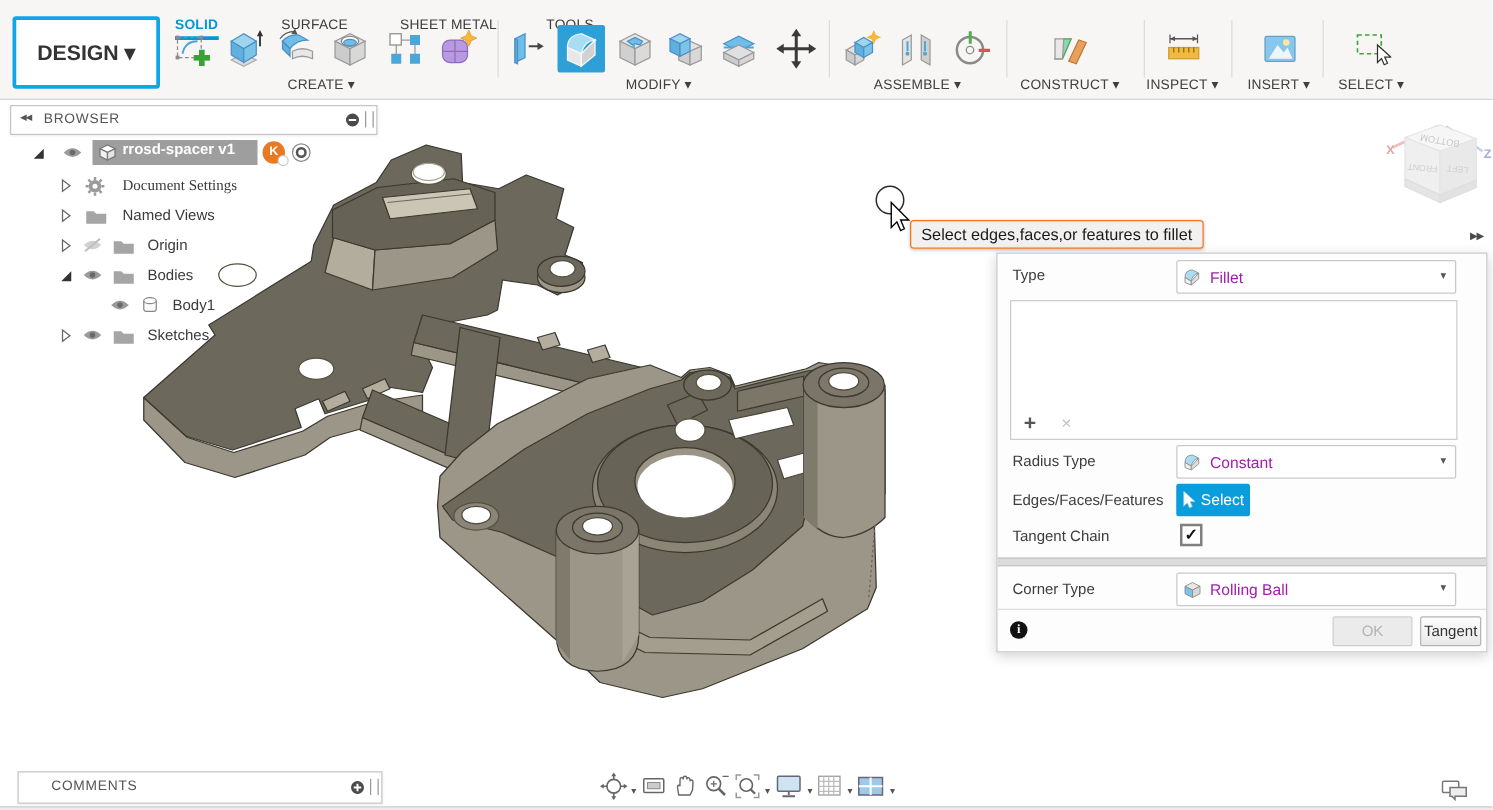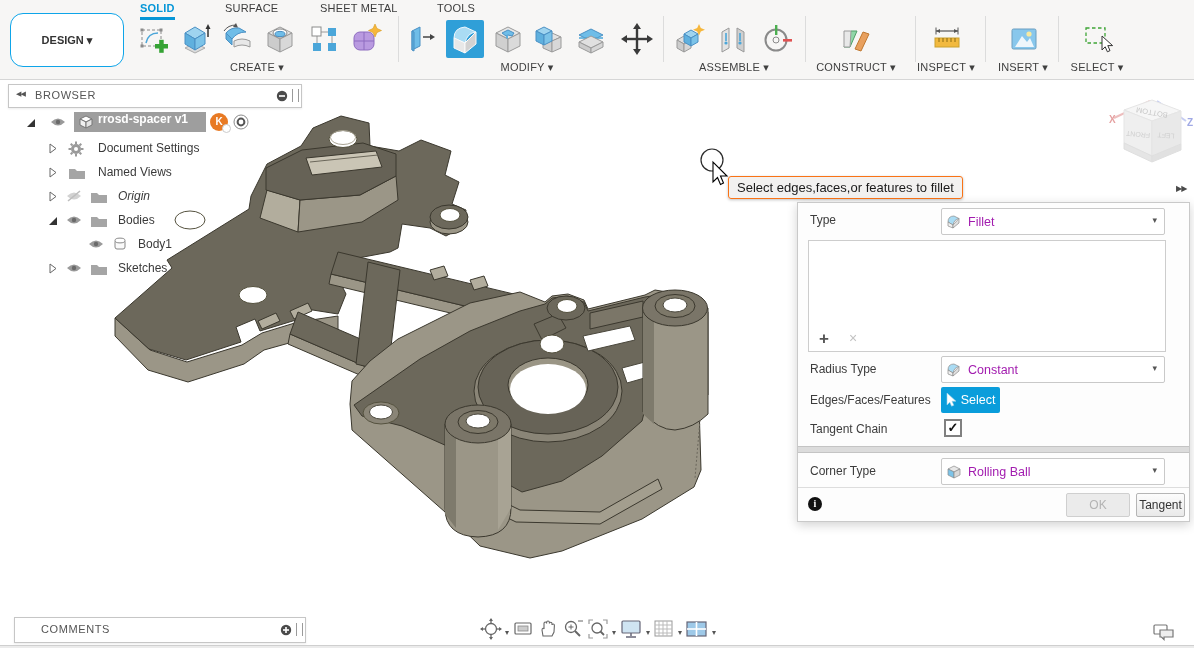--- a/index.html
+++ b/index.html
@@ -1,22 +1,22 @@
 <!DOCTYPE html>
 <html><head>
 <meta charset="utf-8">
 <style>
   html,body{margin:0;padding:0;width:1194px;height:648px;overflow:hidden;background:#fff;
     font-family:"Liberation Sans",sans-serif;-webkit-font-smoothing:antialiased;}
   .a{position:absolute;}
   
   #topbar{left:0;top:0;width:1194px;height:79px;background:#f7f6f5;border-bottom:1px solid #d6d6d6;}
-  #design-btn{left:10px;top:13px;width:112px;height:52px;background:#fff;border:1px solid #0ea5e9;border-radius:13px;
-    display:flex;align-items:center;justify-content:center;font-size:11px;font-weight:bold;color:#333;cursor:default;}
-  .tab{top:0;height:15px;font-size:11px;color:#3c3c3c;letter-spacing:.2px;padding-top:2px;}
+  #design-btn{left:10px;top:13px;width:112px;height:52px;background:#fff;border:3px solid #0ea5e9;border-radius:3px;
+    display:flex;align-items:center;justify-content:center;font-size:17px;font-weight:bold;color:#333;cursor:default;}
+  .tab{top:0;height:15px;font-size:11px;color:#3c3c3c;letter-spacing:.2px;padding-top:14px;}
   .tab.active{color:#0696d7;border-bottom:3px solid #0696d7;font-weight:bold;}
   .tile{top:20px;width:38px;height:38px;display:flex;align-items:center;justify-content:center;border-radius:2px;}
   .tile.sel{background:#2f9fd8;}
   .gl{top:61px;height:14px;font-size:11px;color:#3f3f3f;text-align:center;letter-spacing:.2px;}
   .vsep{top:16px;width:1px;height:46px;background:#dcdcdc;}
   
   .panelbar{width:292px;height:22px;background:#fff;border:1px solid #c6c6c6;box-shadow:0 1px 2px rgba(0,0,0,.08);}
   .panelbar .ttl{position:absolute;left:26px;top:4px;font-size:11px;color:#555;letter-spacing:.6px;}
   .panelbar .coll{position:absolute;left:7px;top:5px;font-size:7px;color:#555;letter-spacing:-1px;}
   .panelbar .dot{position:absolute;right:13px;top:5px;}
@@ -402,34 +402,34 @@
         <line x1="8" y1="0.5" x2="8" y2="3"></line>
         <line x1="8" y1="13" x2="8" y2="15.5"></line>
         <line x1="0.5" y1="8" x2="3" y2="8"></line>
         <line x1="13" y1="8" x2="15.5" y2="8"></line>
         <line x1="2.7" y1="2.7" x2="4.5" y2="4.5"></line>
         <line x1="11.5" y1="11.5" x2="13.3" y2="13.3"></line>
         <line x1="2.7" y1="13.3" x2="4.5" y2="11.5"></line>
         <line x1="11.5" y1="4.5" x2="13.3" y2="2.7"></line>
       </g>
   </svg>
-  <span class="lbl" style="left:90px;">Document Settings</span>
+  <span class="lbl" style="left:90px;font-family:Liberation Serif, serif;">Document Settings</span>
 </div>
 
 <div class="a trow" style="top:162px;">
   <svg class="a" style="left:40px;top:5px;" width="10" height="12">
       <polygon points="2,1 8,5.5 2,10" fill="none" stroke="#666"></polygon>
     </svg>
   <svg class="a" style="left:60px;top:4px;" width="18" height="14">
       <path d="M1,3 L7,3 L9,5 L17,5 L17,13 L1,13 Z" fill="#a5a5a5"></path>
     </svg>
   <span class="lbl" style="left:90px;">Named Views</span>
 </div>
 
-<div class="a trow" style="top:186px;font-style:italic;">
+<div class="a trow" style="top:186px;">
   <svg class="a" style="left:40px;top:5px;" width="10" height="12">
       <polygon points="2,1 8,5.5 2,10" fill="none" stroke="#666"></polygon>
     </svg>
   <svg class="a" style="left:58px;top:4px;" width="16" height="12">
       <path d="M1,6 Q8,-1 15,6 Q8,13 1,6 Z" fill="#d2d2d2"></path>
       <line x1="2" y1="11" x2="14" y2="1" stroke="#bdbdbd" stroke-width="1.6"></line>
     </svg>
   <svg class="a" style="left:82px;top:4px;" width="18" height="14">
       <path d="M1,3 L7,3 L9,5 L17,5 L17,13 L1,13 Z" fill="#a5a5a5"></path>
     </svg>

